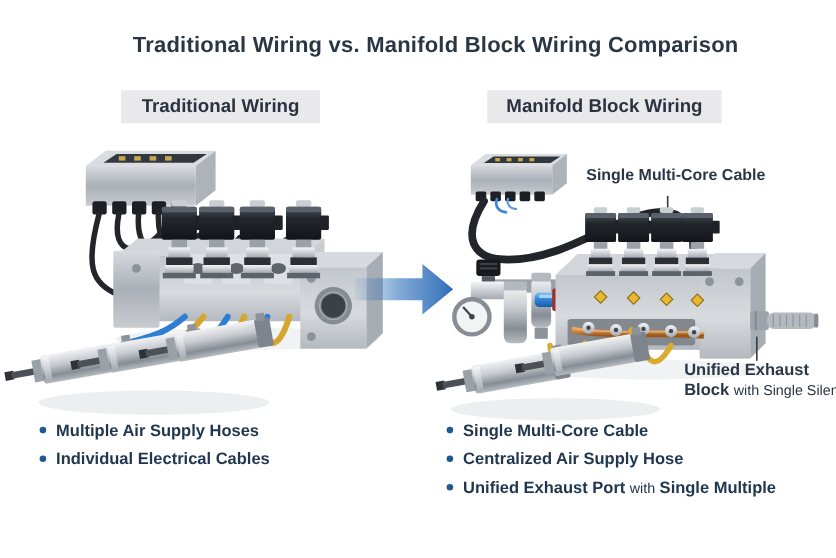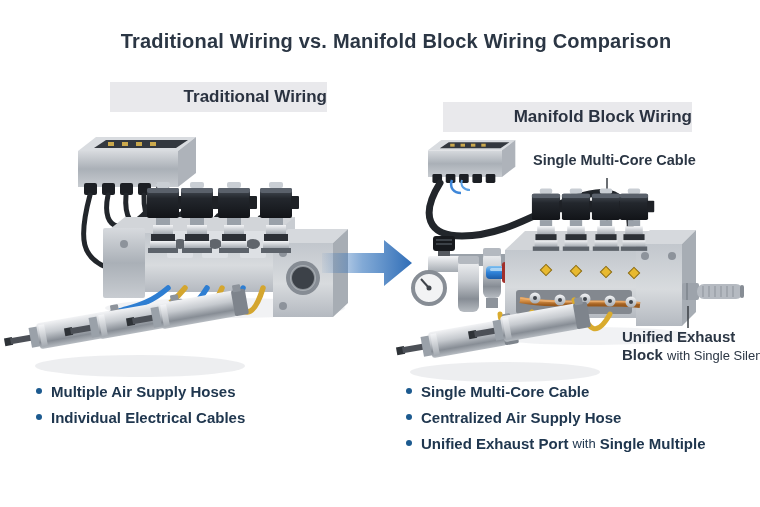--- a/index.html
+++ b/index.html
@@ -6,26 +6,26 @@
   .stage{
     position:relative;width:760px;height:507px;background:#ffffff;
     font-family:"Liberation Sans",sans-serif;overflow:hidden;
   }
   .page-title{
     position:absolute;top:30px;left:16px;width:760px;text-align:center;
     font-size:20px;font-weight:700;letter-spacing:.2px;
     color:var(--title-text,#2b3644);margin:0;
   }
   .hdr{
-    position:absolute;height:30px;display:flex;align-items:center;justify-content:flex-end;
+    position:absolute;height:30px;display:flex;align-items:center;justify-content:center;
     background:var(--header-bg,#e9e9ec);color:var(--header-text,#2a3240);
-    font-size:17px;font-weight:700;padding-left:36px;
+    font-size:17px;font-weight:700;
   }
   .hdr-left{left:110px;top:82px;width:181px;}
-  .hdr-right{left:443px;top:82px;width:213px;margin-top:20px;}
+  .hdr-right{left:443px;top:82px;width:213px;}
   #scene{position:absolute;left:0;top:0;}
   .anno{position:absolute;color:var(--title-text,#2b3644);line-height:1.2;}
   .anno-cable{left:533px;top:152px;font-size:14.5px;font-weight:700;white-space:nowrap;}
   .anno-exhaust{left:622px;top:328px;font-size:15px;font-weight:700;white-space:nowrap;}
   .anno-exhaust .lt{font-weight:400;font-size:13px;}
   .bullets{
     position:absolute;list-style:none;margin:0;padding:0;
     font-size:15px;font-weight:700;color:var(--bullet-text,#20374f);
   }
   .bullets-left{left:36px;top:382px;}

